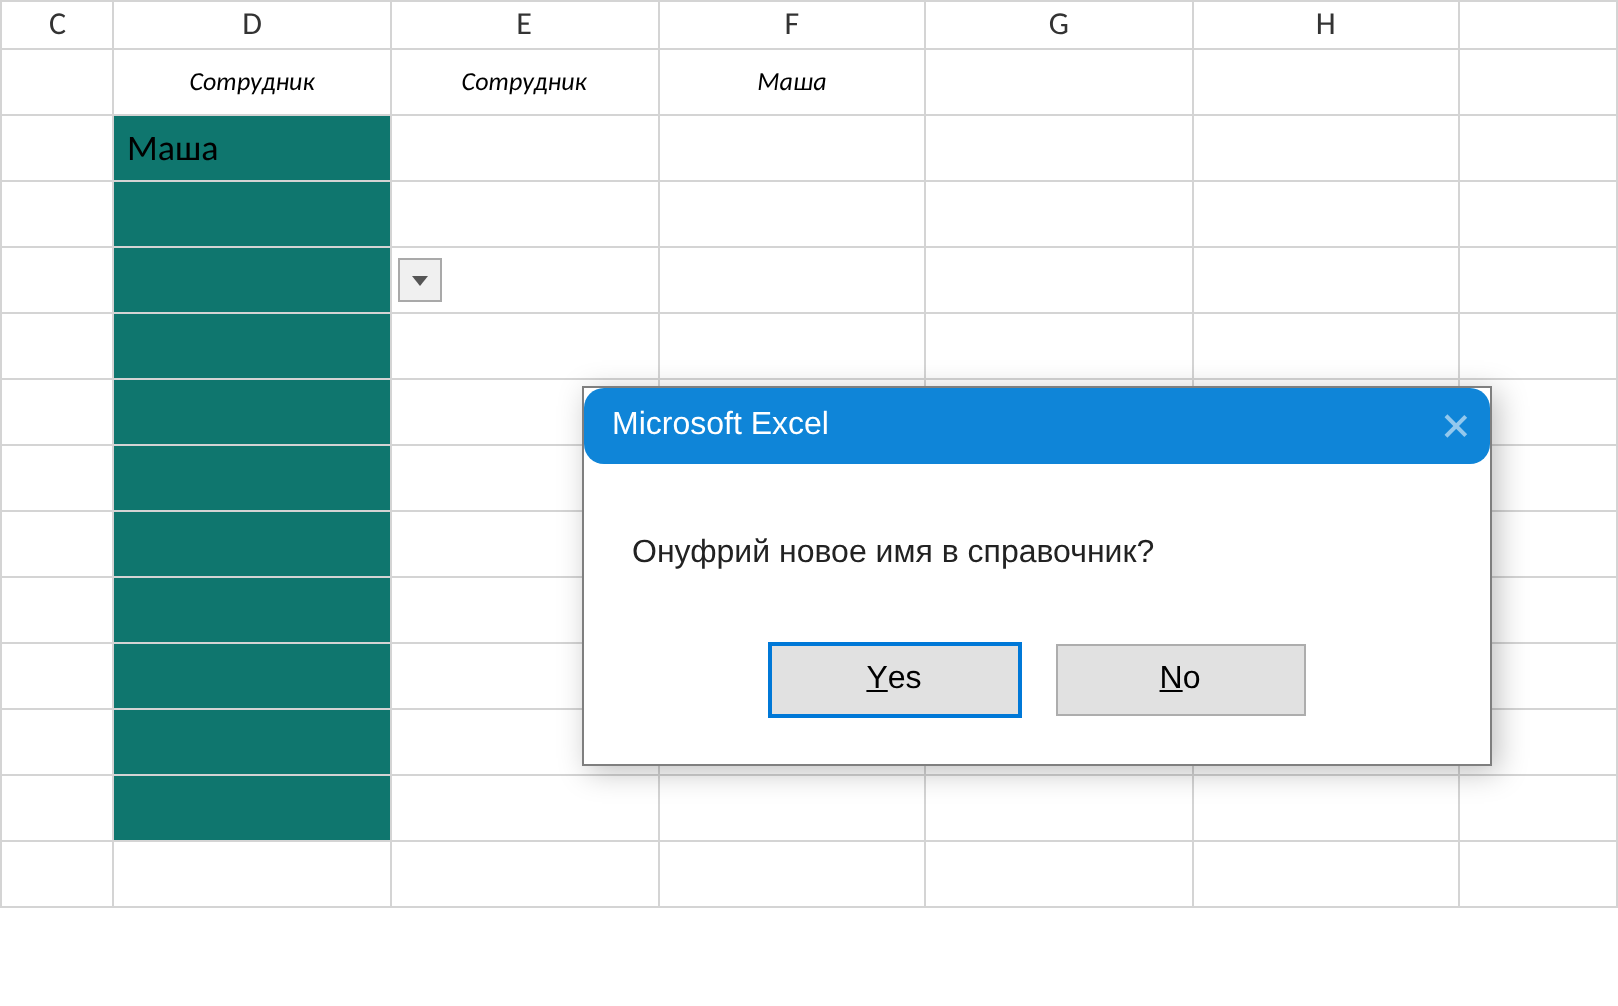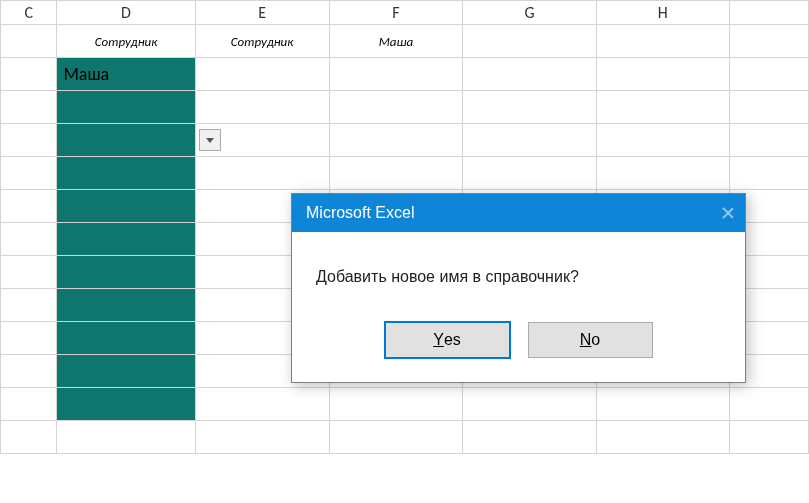--- a/index.html
+++ b/index.html
@@ -78,20 +78,21 @@
   .titlebar {
     background: #0f85d8;
     color: #fff;
     height: 38px;
     display: flex;
     align-items: center;
     padding: 0 14px;
     font-size: 16px;
     font-weight: 400;
     position: relative;
+    border-radius: 10px;
   }
   .close-x {
     position: absolute;
     right: 10px; top: 50%;
     transform: translateY(-50%);
     width: 14px; height: 14px;
     opacity: 0.55;
   }
   .close-x::before, .close-x::after {
     content: "";
@@ -270,21 +271,21 @@
   <svg viewBox="0 0 8 5">
       <polygon points="0,0 8,0 4,5" fill="#555"></polygon>
     </svg>
 </div>
 
 <div class="dialog">
   <div class="titlebar">
     <span>Microsoft Excel</span>
     <span class="close-x"></span>
   </div>
-  <div class="dialog-body">Добавить новое имя в справочник?</div>
+  <div class="dialog-body">Онуфрий новое имя в справочник?</div>
   <div class="dialog-buttons">
     <button class="dlg-btn default">
         <span class="mn">Y</span>
         <span>es</span>
       </button>
     <button class="dlg-btn">
         <span class="mn">N</span>
         <span>o</span>
       </button>
   </div>

